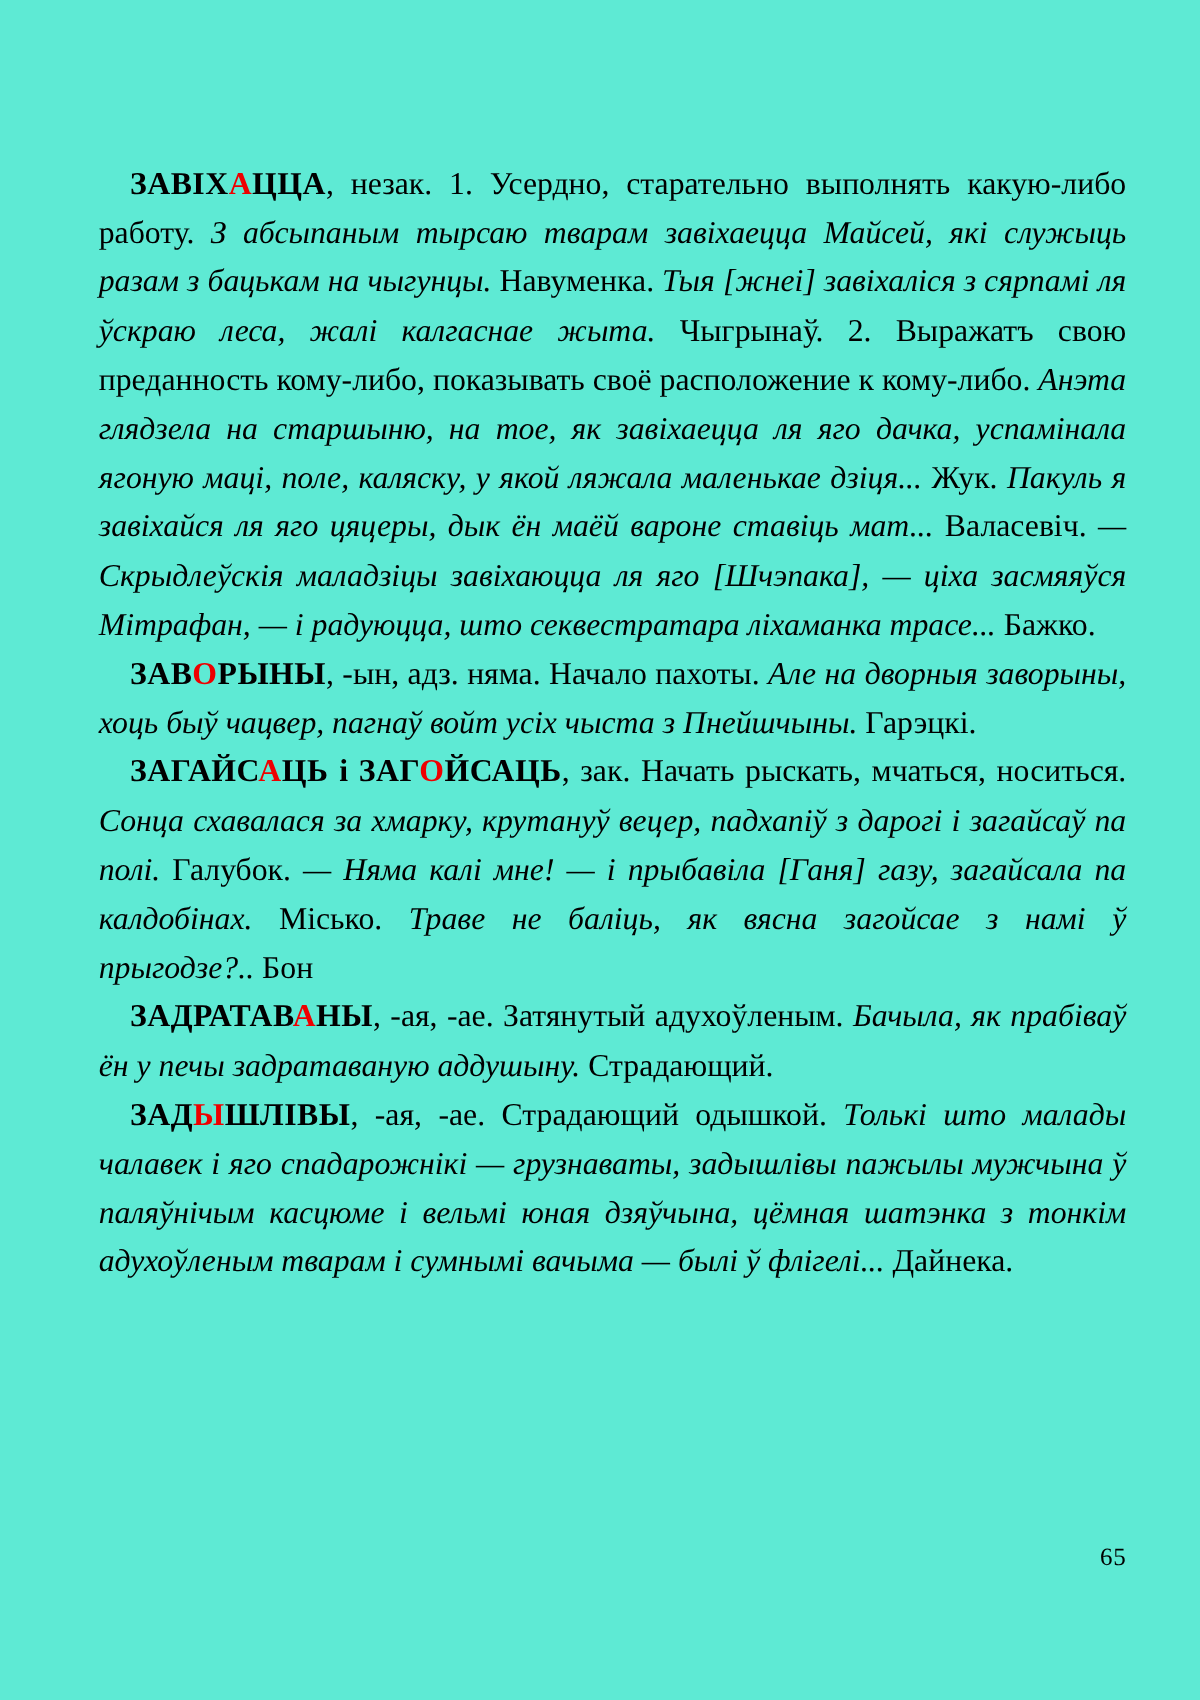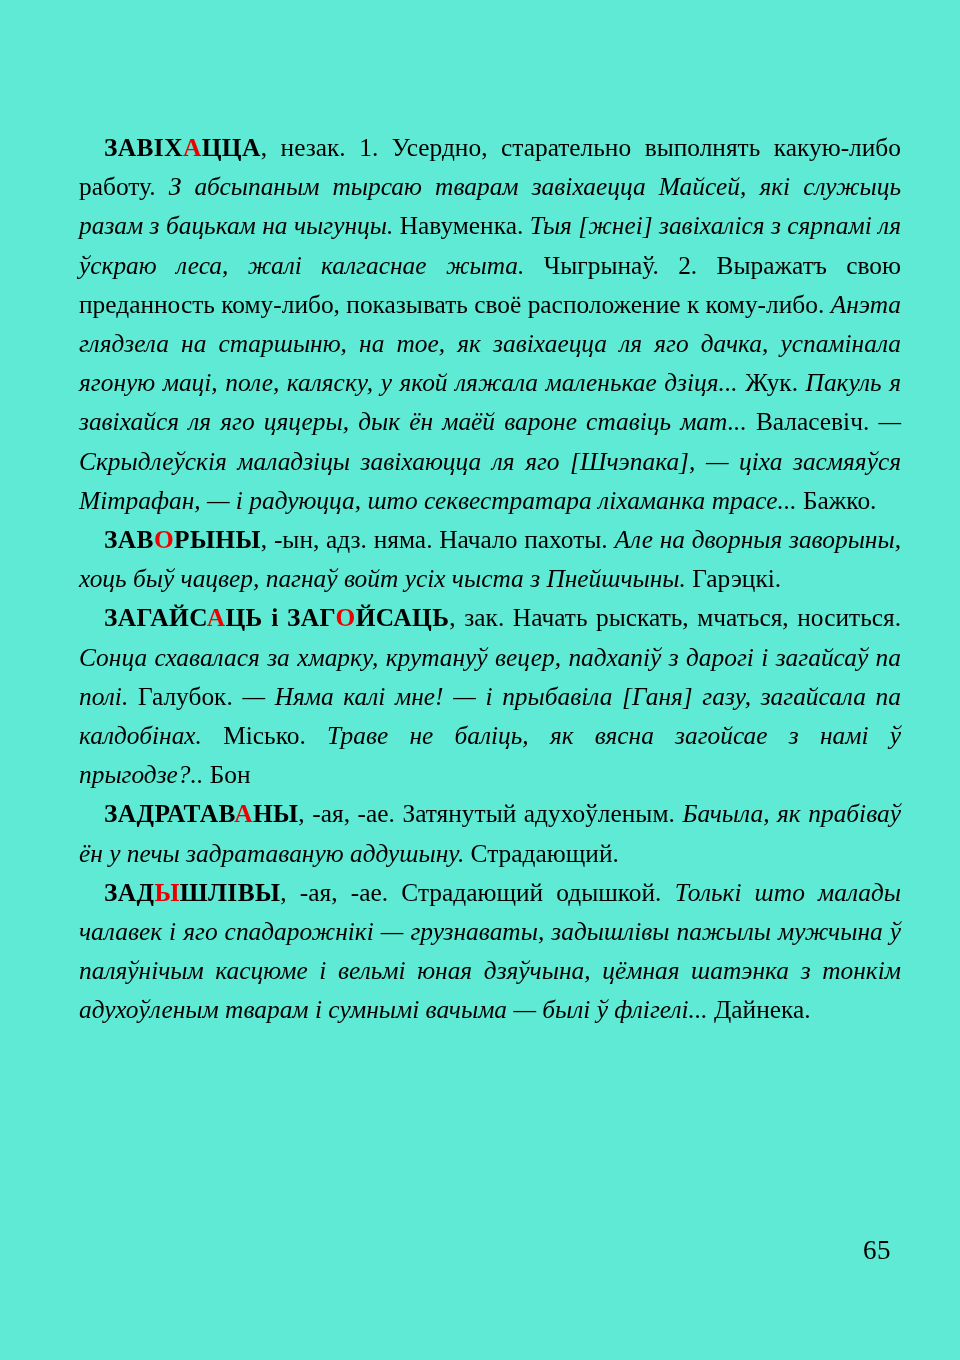--- a/index.html
+++ b/index.html
@@ -68,23 +68,23 @@
   .cite {
     font-style: italic;
   }
 
   .sense-num {
     font-style: normal;
   }
 
   #folio {
     position: absolute;
-    right: 69px;
+    right: 59px;
     top: 1235px;
-    font-size: 27px;
+    font-size: 20px;
     font-style: normal;
     letter-spacing: 0.5px;
   }
 </style>
 </head>
 <body>
 
 <div id="page">
   <div id="column">
       <p class="entry"><span class="headword"><span>ЗАВІХ</span><span class="accent">А</span><span>ЦЦА</span></span><span>, </span><span class="gram">незак.</span><span> </span><span class="sense-num">1.</span><span> </span><span class="definition">Усердно, старательно выполнять какую-либо работу.</span><span> </span><span class="cite">З абсыпаным тырсаю тварам завіхаецца Майсей, які служыць разам з бацькам на чыгунцы.</span><span>&nbsp;</span><span class="source">Навуменка.</span><span> </span><span class="cite">Тыя [жнеі] завіхаліся з сярпамі ля ўскраю леса, жалі калгаснае жыта.</span><span>&nbsp;</span><span class="source">Чыгрынаў.</span><span> </span><span> </span><span class="sense-num">2.</span><span> </span><span class="definition">Выражатъ свою преданность кому-либо, показывать своё расположение к кому-либо.</span><span> </span><span class="cite">Анэта глядзела на старшыню, на тое, як завіхаецца ля яго дачка, успамінала ягоную маці, поле, каляску, у якой ляжала маленькае дзіця...</span><span>&nbsp;</span><span class="source">Жук.</span><span> </span><span class="cite">Пакуль я завіхайся ля яго цяцеры, дык ён маёй вароне ставіць мат...</span><span>&nbsp;</span><span class="source">Валасевіч.</span><span> </span><span class="cite">— Скрыдлеўскія маладзіцы завіхаюцца ля яго [Шчэпака], — ціха засмяяўся Мітрафан, — і радуюцца, што секвестратара ліхаманка трасе...</span><span>&nbsp;</span><span class="source">Бажко.</span></p>

